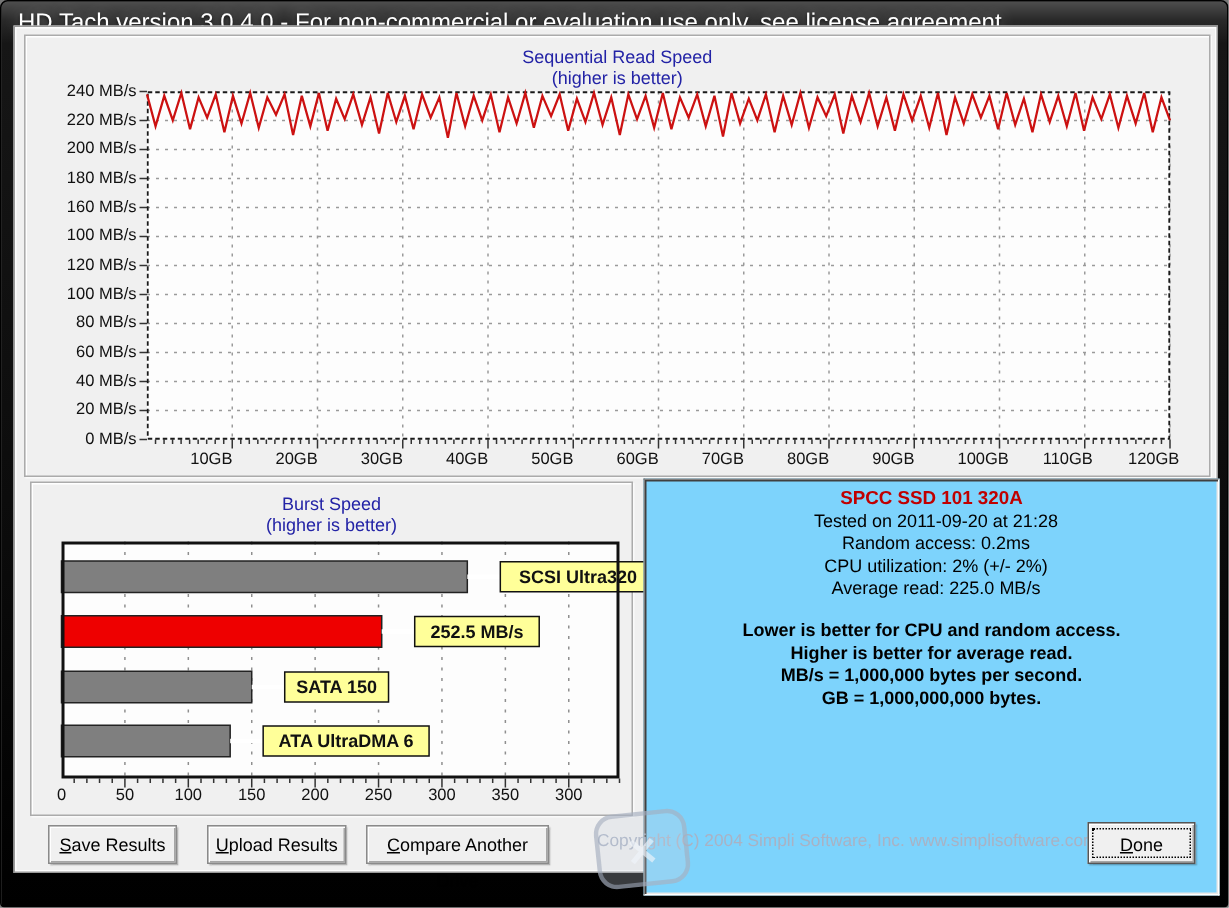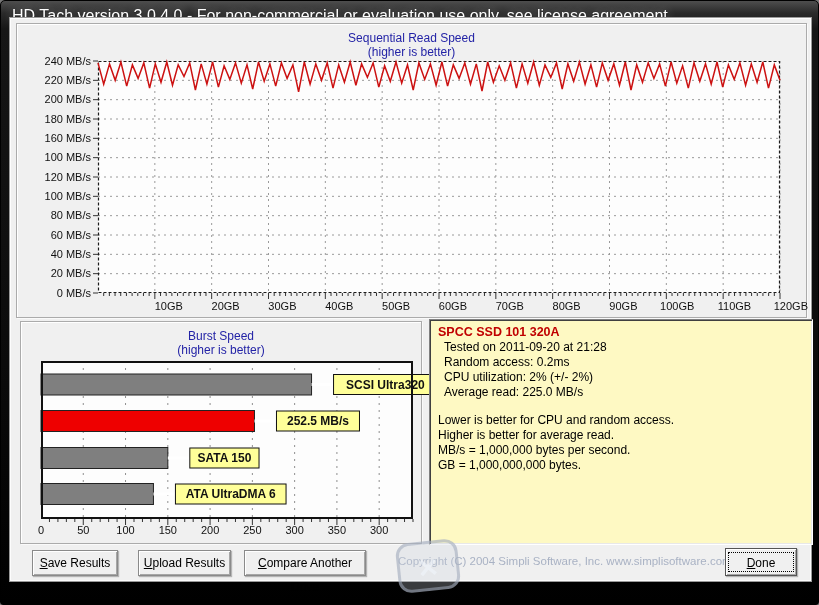--- a/index.html
+++ b/index.html
@@ -29,36 +29,36 @@
   .gb-seq{left:6px;top:5px;width:791px;height:295px;}
   .gb-burst{left:10px;top:303px;width:402px;height:223px;}
   .chart-title,.chart-subtitle{
     position:absolute;left:0;width:100%;text-align:center;color:#2323a6;font-size:12px;
   }
   .chart-title{top:7px;} .chart-subtitle{top:21px;}
   
   .seq-plot{position:absolute;left:81px;top:37px;width:682px;height:232px;background:#fdfdfd;}
   .seq-plot svg{display:block;overflow:visible;}
   .seq-ylabel{position:absolute;width:72px;text-align:right;font-size:11px;color:#111;height:13px;line-height:13px;}
-  .seq-xlabel{position:absolute;top:276px;width:56px;margin-left:-28px;text-align:right;font-size:11px;color:#111;}
+  .seq-xlabel{position:absolute;top:276px;width:56px;margin-left:-28px;text-align:left;font-size:11px;color:#111;}
   
   .burst-plot{position:absolute;left:20px;top:39px;width:372px;height:158px;background:#fdfdfd;}
   .burst-plot svg{display:block;overflow:visible;}
   .burst-xlabel{position:absolute;top:202px;width:40px;margin-left:-20px;text-align:center;font-size:11px;color:#111;}
   
   .info-panel{
-    position:absolute;left:419px;top:301px;width:384px;height:226px;
-    background:#fef9c3;border:1px solid;border-color:#808080 #fff #fff #808080;
+    position:absolute;left:419px;top:301px;width:384px;height:278px;
+    background:#7dd3fc;border:1px solid;border-color:#808080 #fff #fff #808080;
     box-shadow:inset 1px 1px 0 #404040, inset -1px -1px 0 #e8e8e8;
-    padding:4px 8px;font-size:12px;color:#000;overflow:hidden;
+    padding:4px 8px;font-size:12px;color:#000;overflow:hidden;text-align:center;
   }
   .drive-name{color:#c00000;font-weight:bold;font-size:12.5px;line-height:16px;}
   .info-line{line-height:15px;padding-left:6px;}
   .info-gap{height:13px;}
-  .note-line{line-height:15px;}
+  .note-line{line-height:15px;font-weight:bold;}
   
   .btn{
     position:absolute;top:532px;height:26px;background:#f0f0f0;
     border:1px solid #8a8a8a;
     box-shadow:inset 1px 1px 0 #fff, inset -1px -1px 0 #a6a6a6, 1px 1px 1px rgba(0,0,0,.25);
     font-family:"Liberation Sans",sans-serif;font-size:12px;color:#000;
     line-height:24px;padding:0;cursor:default;
   }
   .btn .ak{text-decoration:underline;}
   .btn-save{left:22px;width:86px;}

